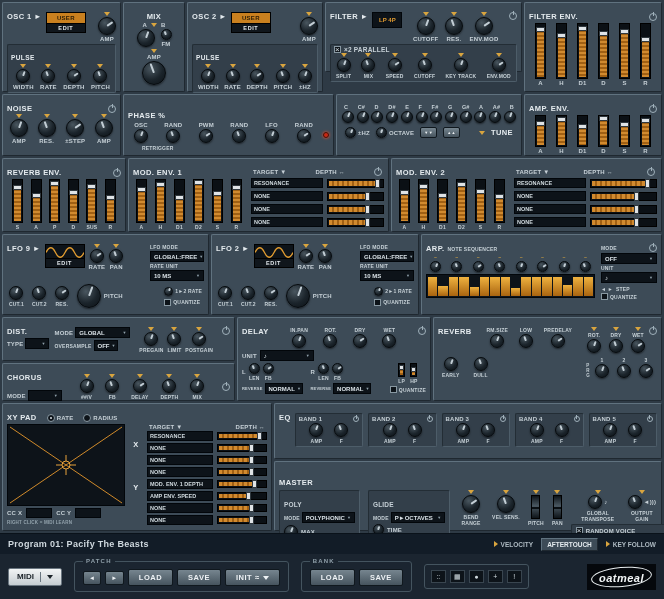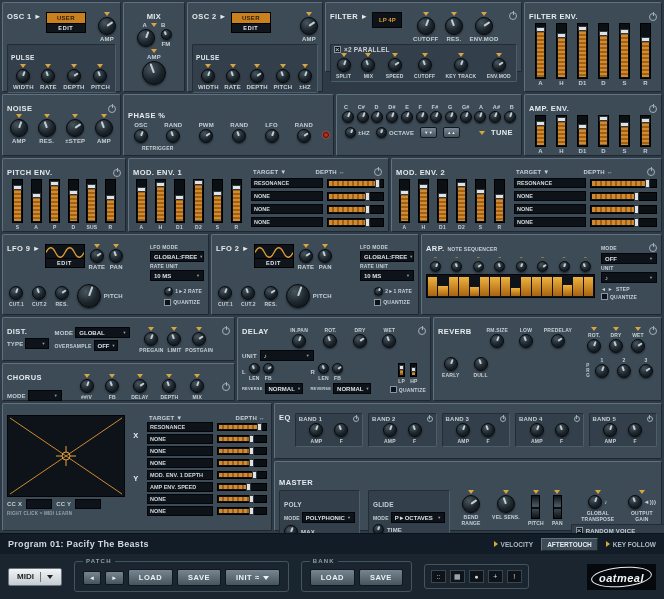--- a/index.html
+++ b/index.html
@@ -445,21 +445,21 @@
       <div class="vs" style="height:32px">
             <div class="fill" style="height: 84%;"></div>
           </div>
       <span class="klabel">R</span>
     </div>
       </div>
 </div>
 
 <div class="panel" style="left:2px;top:158px;width:124px;height:74px">
   <div class="row" style="justify-content:space-between">
-    <span class="ptitle">PITCH ENV.</span>
+    <span class="ptitle">REVERB ENV.</span>
     <span class="pwr"></span>
   </div>
   <div class="row" style="justify-content:space-between;padding:2px 5px 0">
 
   <div class="kcell">
       <div class="vs" style="height:44px">
             <div class="fill" style="height: 80%;"></div>
           </div>
       <span class="klabel" style="font-size:5px">S</span>
     </div>
@@ -1122,20 +1122,31 @@
             <div class="kcell">
           <span class="klabel" style="font-size:5px">3</span>
           <span class="knob sm"></span>
         </div>
           </div>
     </div>
   </div>
 </div>
 
 <div class="panel" style="left:2px;top:403px;width:270px;height:128px">
+  <div class="row" style="gap:10px">
+    <span class="ptitle">XY PAD</span>
+    <div class="row" style="gap:2px">
+      <span class="radio on"></span>
+      <span class="klabel">RATE</span>
+    </div>
+    <div class="row" style="gap:2px">
+      <span class="radio"></span>
+      <span class="klabel">RADIUS</span>
+    </div>
+  </div>
   <div class="row" style="gap:5px;margin-top:2px;align-items:flex-start">
     <div class="col" style="gap:2px">
       <div class="xypad" style="width:118px;height:82px">
         <svg width="116" height="80" viewBox="0 0 116 80">
           <line x1="2" y1="2" x2="114" y2="78" stroke="#d08a2a" stroke-width="1"></line>
           <line x1="114" y1="2" x2="2" y2="78" stroke="#d08a2a" stroke-width="1"></line>
           <circle cx="58" cy="40" r="4" fill="none" stroke="#e8a33c" stroke-width="1"></circle>
           <path d="M54 40 h-6 M62 40 h6 M58 36 v-6 M58 44 v6" stroke="#e8a33c" stroke-width="1"></path>
         </svg>
       </div>

